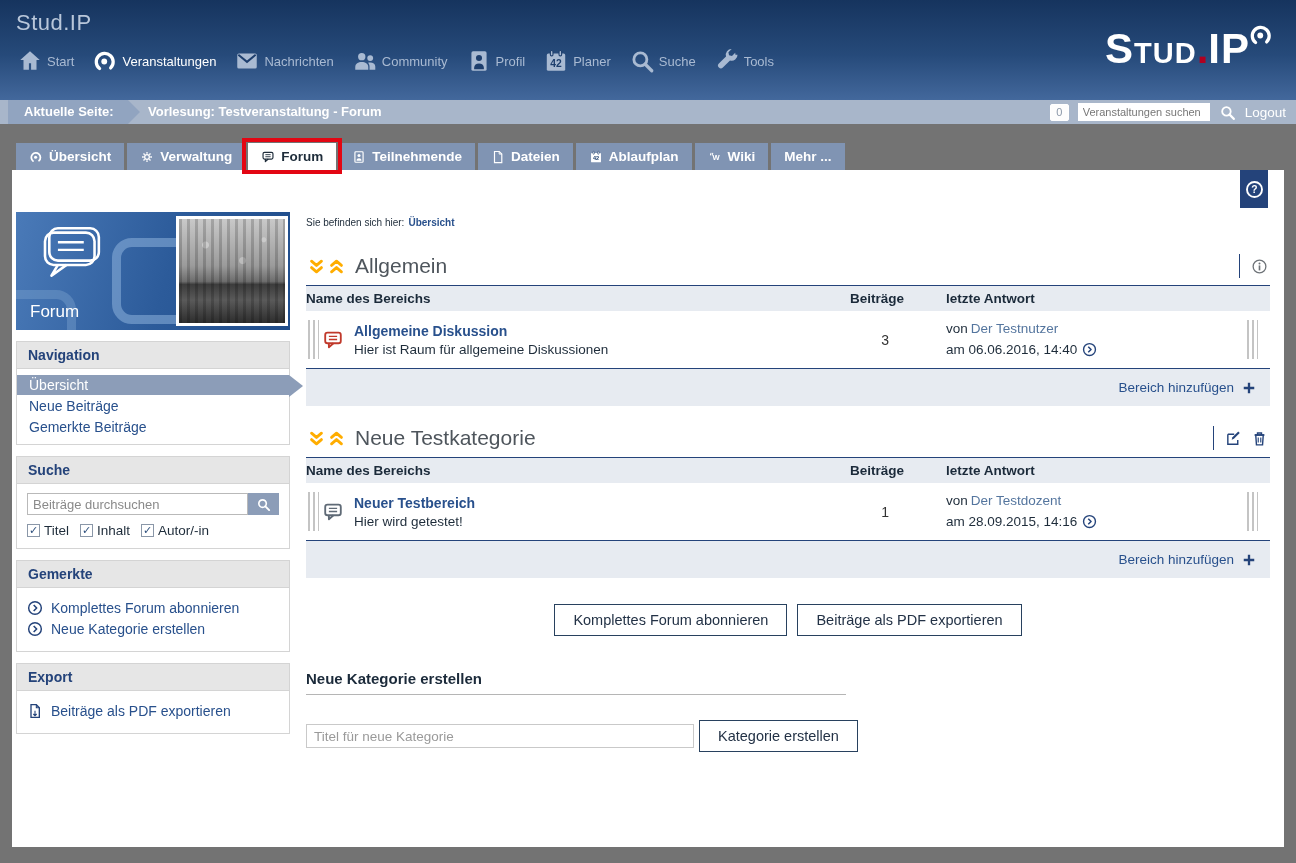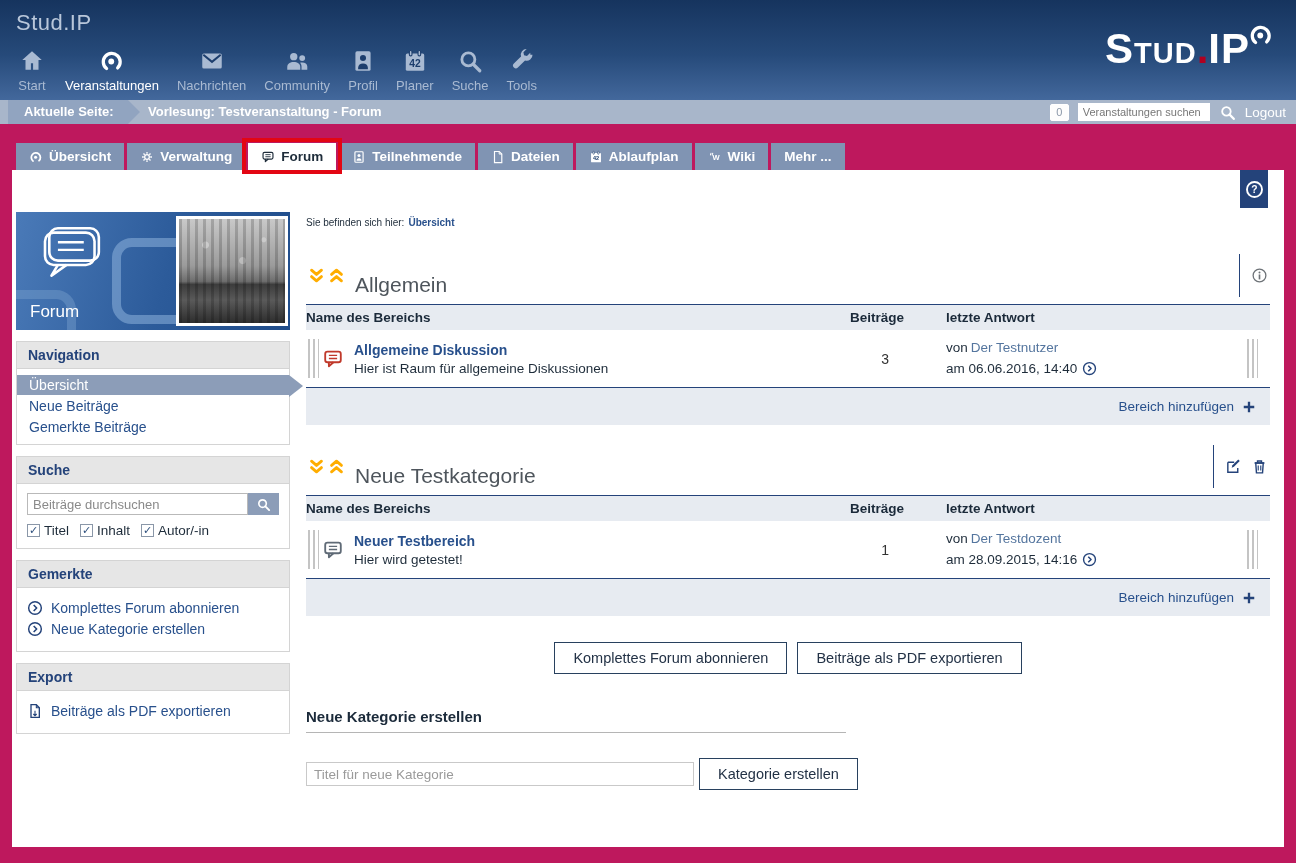--- a/index.html
+++ b/index.html
@@ -1,25 +1,25 @@
 <!DOCTYPE html>
 <html><head>
 <meta charset="utf-8">
 <style>
   * { margin:0; padding:0; box-sizing:border-box; }
   html,body { width:1296px; height:863px; }
   body { font-family:"Liberation Sans", sans-serif; }
-  #app { position:relative; width:1296px; height:863px; background:#be185d; overflow:hidden; }
+  #app { position:relative; width:1296px; height:863px; background:#737373; overflow:hidden; }
 
   
   .hdr { position:absolute; top:0; left:0; right:0; height:100px;
          background:linear-gradient(180deg,#16345e 0%,#264a7a 55%,#43689c 100%); }
   .logo-small { position:absolute; left:16px; top:10px; font-size:22px; color:#b9c7da; letter-spacing:.5px; }
   .main-nav { position:absolute; left:8px; top:48px; display:flex; }
-  .nav-item { display:flex; flex-direction:column; align-items:center; gap:4px;
+  .nav-item { display:flex; align-items:center; gap:4px;
               padding:0 9px; color:#a9bad2; font-size:13px; cursor:pointer; min-width:48px; }
   .nav-item svg { width:26px; height:26px; }
   .nav-item.active { color:#ffffff; }
   .brand { position:absolute; right:22px; top:28px; color:#fff; display:flex; align-items:flex-start; }
   .brand .word { font-size:42px; font-weight:800; letter-spacing:1px; font-variant:small-caps; line-height:1; }
   .brand .dot { font-size:42px; font-weight:800; color:#b00020; line-height:1; }
   .brand svg { width:26px; height:26px; margin:-6px 0 0 -2px; color:#fff; }
 
   
   .bcbar { position:absolute; top:100px; left:0; right:0; height:24px; background:#a8b6ca; color:#fff; font-size:13px; }
@@ -96,21 +96,21 @@
 
   
   .main { position:absolute; left:294px; right:14px; top:0; }
   .location { margin-top:47px; font-size:10px; color:#1e2c3a; }
   .location a { font-weight:bold; color:#28508c; text-decoration:none; margin-left:4px; cursor:pointer; }
   .cat { margin-top:22px; }
   .cat + .cat { margin-top:16px; }
   .cat-head { display:flex; align-items:center; border-bottom:1px solid #24437a; padding:4px 2px 7px; }
   .cat-head .chev { width:17px; height:17px; color:#ffad00; cursor:pointer; }
   .cat-head .chev + .chev { margin-left:3px; }
-  .cat-title { margin-left:10px; font-size:21px; font-weight:400; color:#4e555c;margin-top:19px; }
+  .cat-title { margin-left:10px; font-size:21px; font-weight:400; color:#4e555c; }
   .cat-head-right { margin-left:auto; align-self:stretch; display:flex; align-items:center; gap:9px;
                     border-left:1px solid #24437a; padding-left:11px; }
   .cat-head-right svg { width:17px; height:17px; cursor:pointer; }
   .icon-info { color:#6d7277; }
   .icon-edit, .icon-trash { color:#24437a; }
   .thead { display:flex; background:#e7ebf1; font-weight:bold; font-size:13.5px; color:#1b2a3a; padding:5px 0; }
   .c-name { flex:1; }
   .c-posts { width:130px; text-align:right; padding-right:30px; }
   .c-ans { width:336px; padding-left:12px; }
   .trow { position:relative; display:flex; align-items:center; border-bottom:1px solid #24437a;

